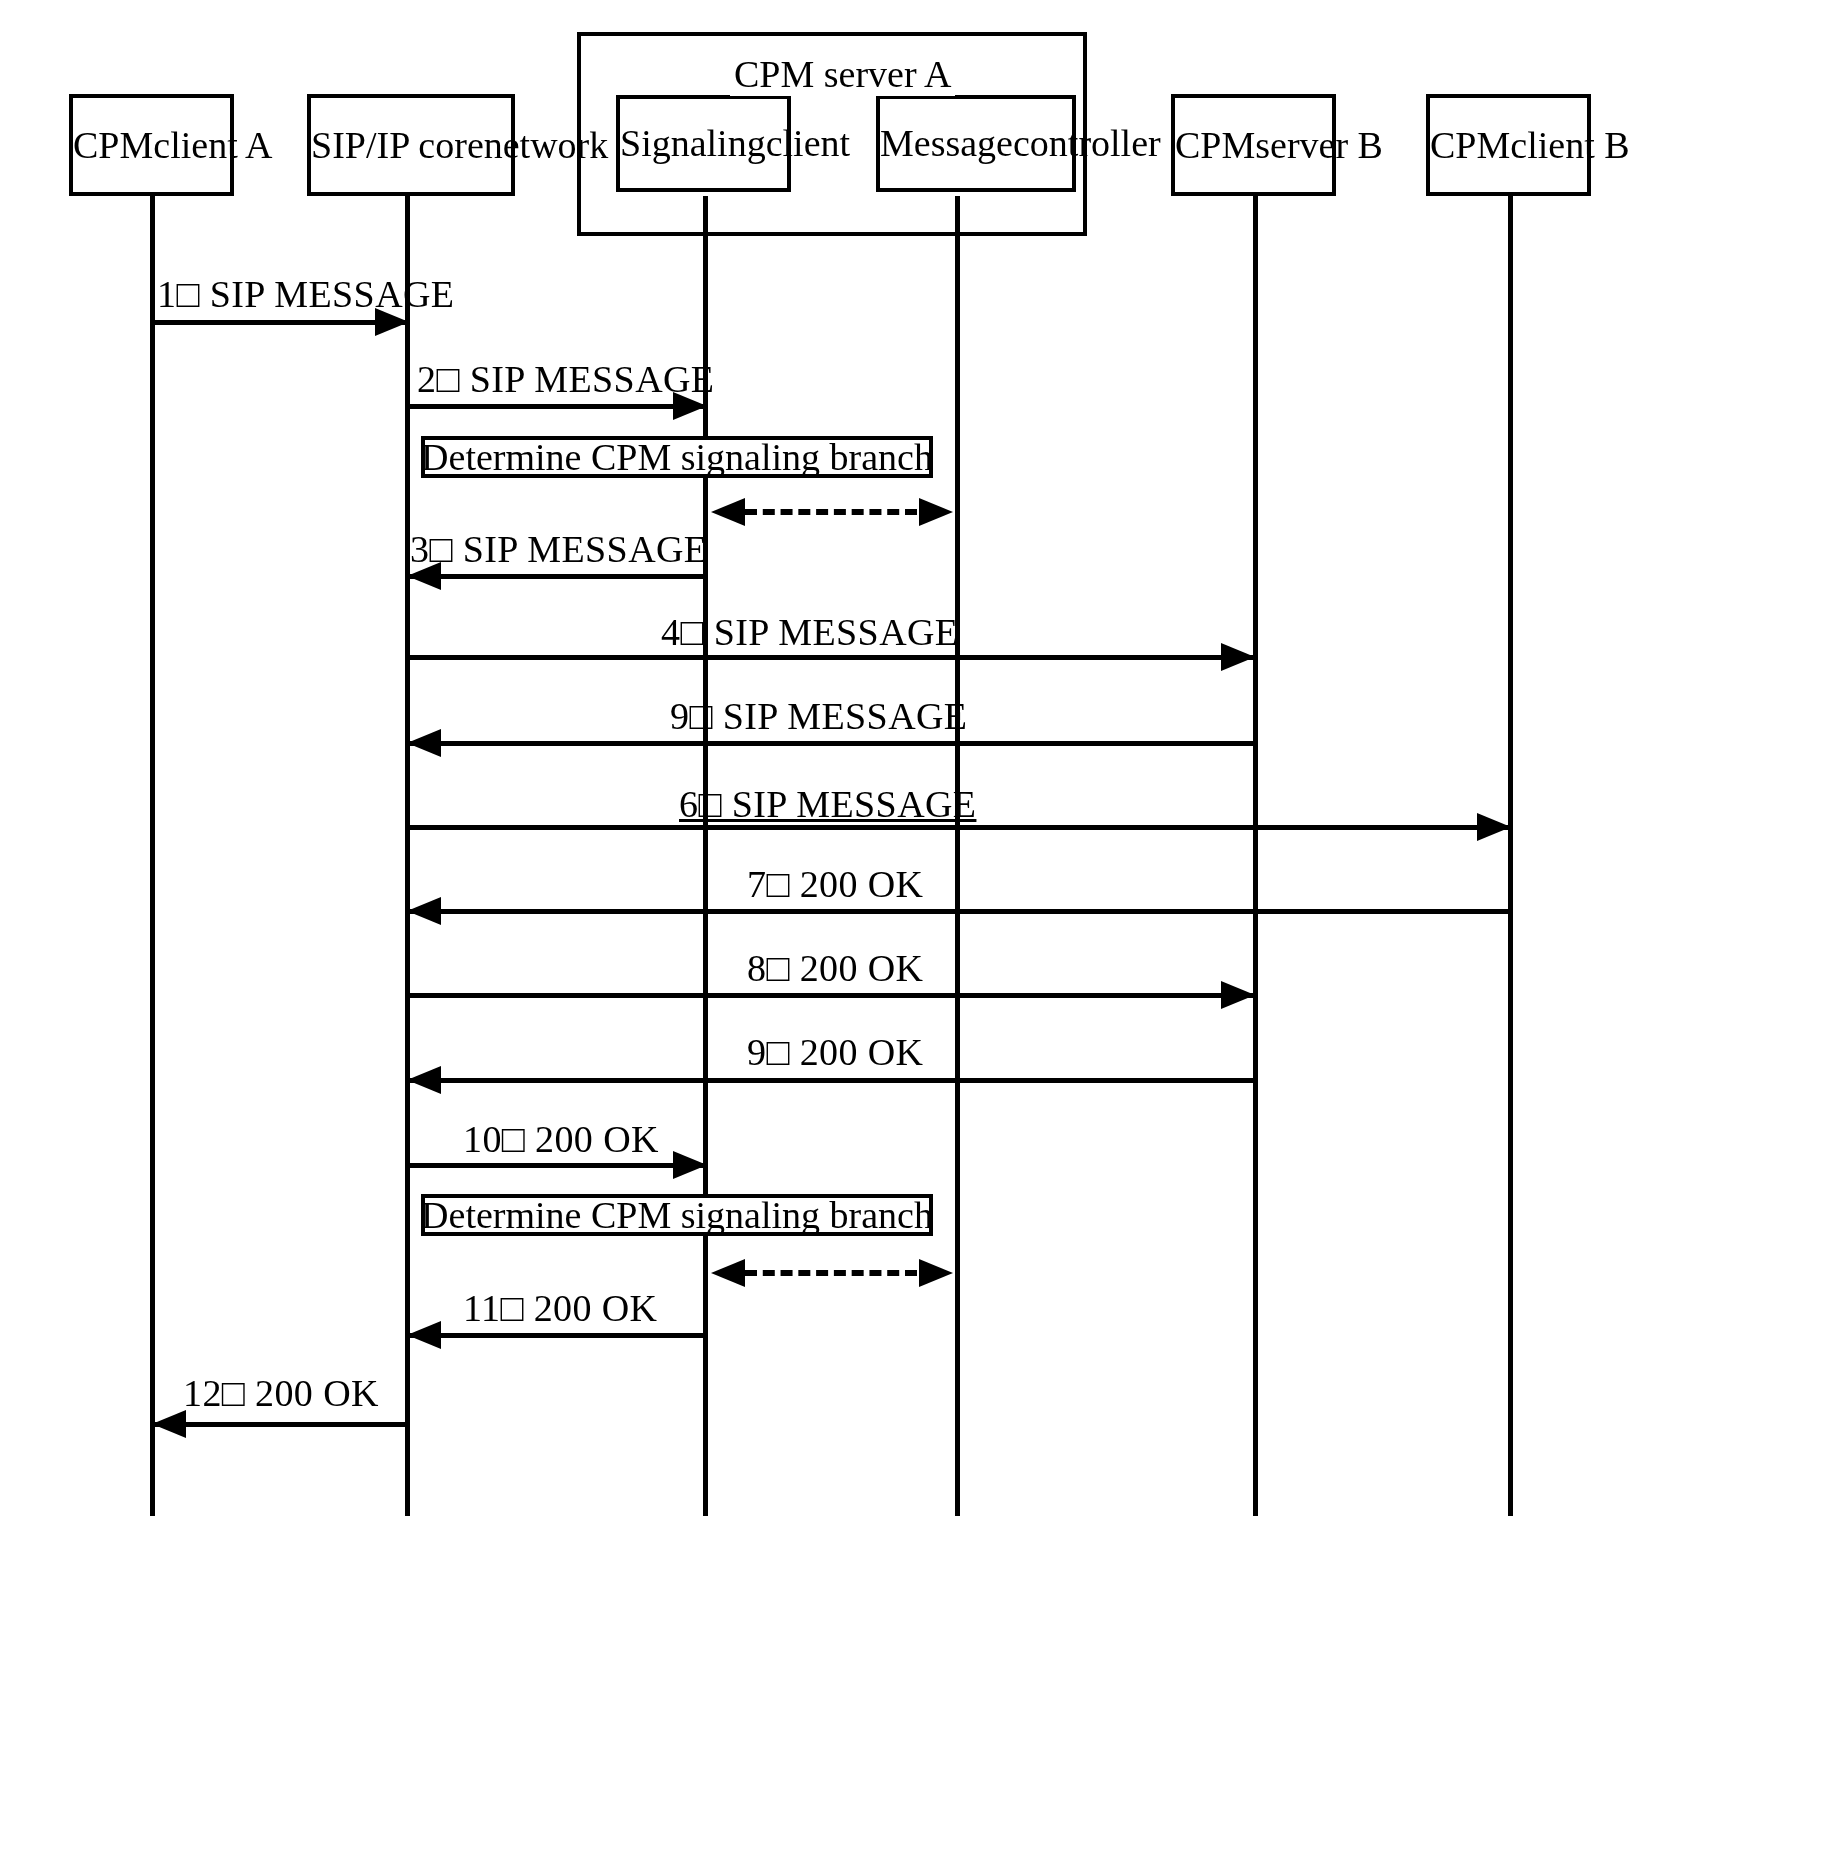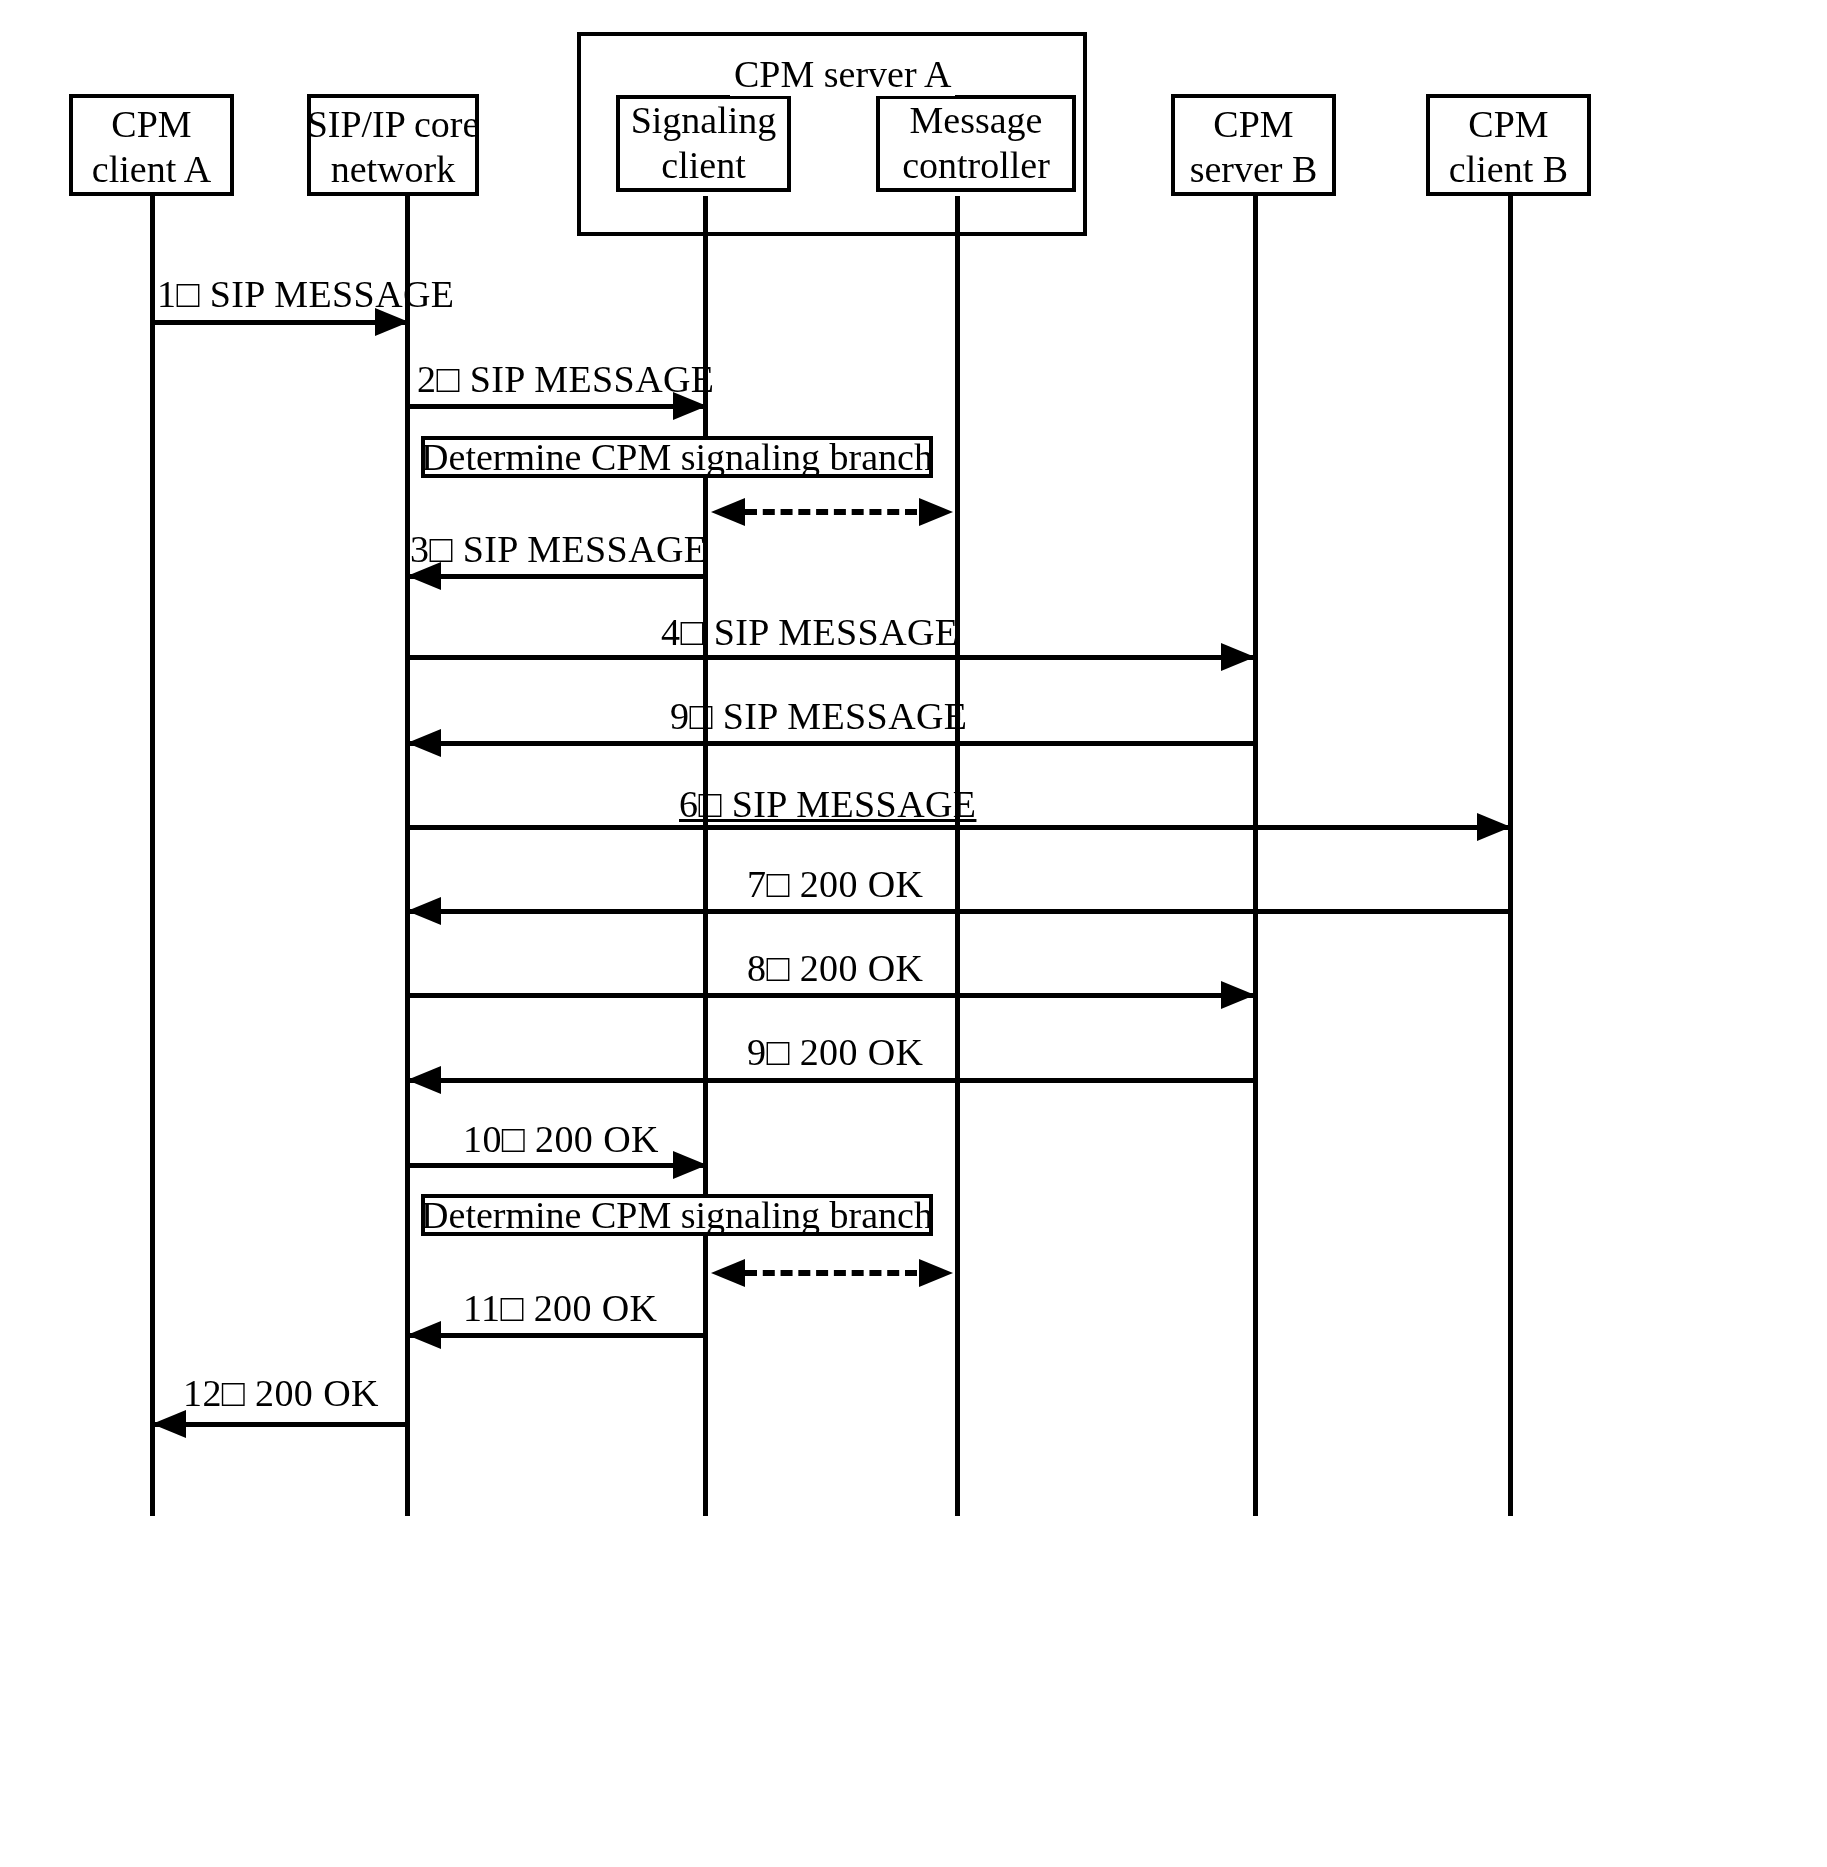--- a/index.html
+++ b/index.html
@@ -20,23 +20,23 @@
     margin-left: 47px;
   }
 
   
   .participant {
     position: absolute;
     box-sizing: border-box;
     border: 4px solid #000;
     background: #fff;
     display: flex;
-    flex-direction: column;
+    flex-direction: row;
     align-items: center;
-    justify-content: flex-end;
+    justify-content: space-between;
     line-height: 1.18;
     text-align: center;
     font-size: 38px;
     z-index: 5;
   }
   .participant .pline { display: block; white-space: nowrap; }
 
   
   .groupbox {
     position: absolute;
@@ -126,21 +126,21 @@
   <div class="lifeline" style="left:656px;  top:196px; height:1320px;"></div>
   <div class="lifeline" style="left:908px;  top:196px; height:1320px;"></div>
   <div class="lifeline" style="left:1206px; top:196px; height:1320px;"></div>
   <div class="lifeline" style="left:1461px; top:196px; height:1320px;"></div>
 
   <div class="participant" style="left:22px; top:94px; width:165px; height:102px;">
     <span class="pline">CPM</span>
     <span class="pline">client A</span>
   </div>
 
-  <div class="participant" style="left:260px; top:94px; width:172px; height:102px;">
+  <div class="participant" style="left:260px; top:94px; width:208px; height:102px;">
     <span class="pline">SIP/IP core</span>
     <span class="pline">network</span>
   </div>
 
   <div class="participant" style="left:569px; top:95px; width:175px; height:97px;">
     <span class="pline">Signaling</span>
     <span class="pline">client</span>
   </div>
 
   <div class="participant" style="left:829px; top:95px; width:200px; height:97px;">

